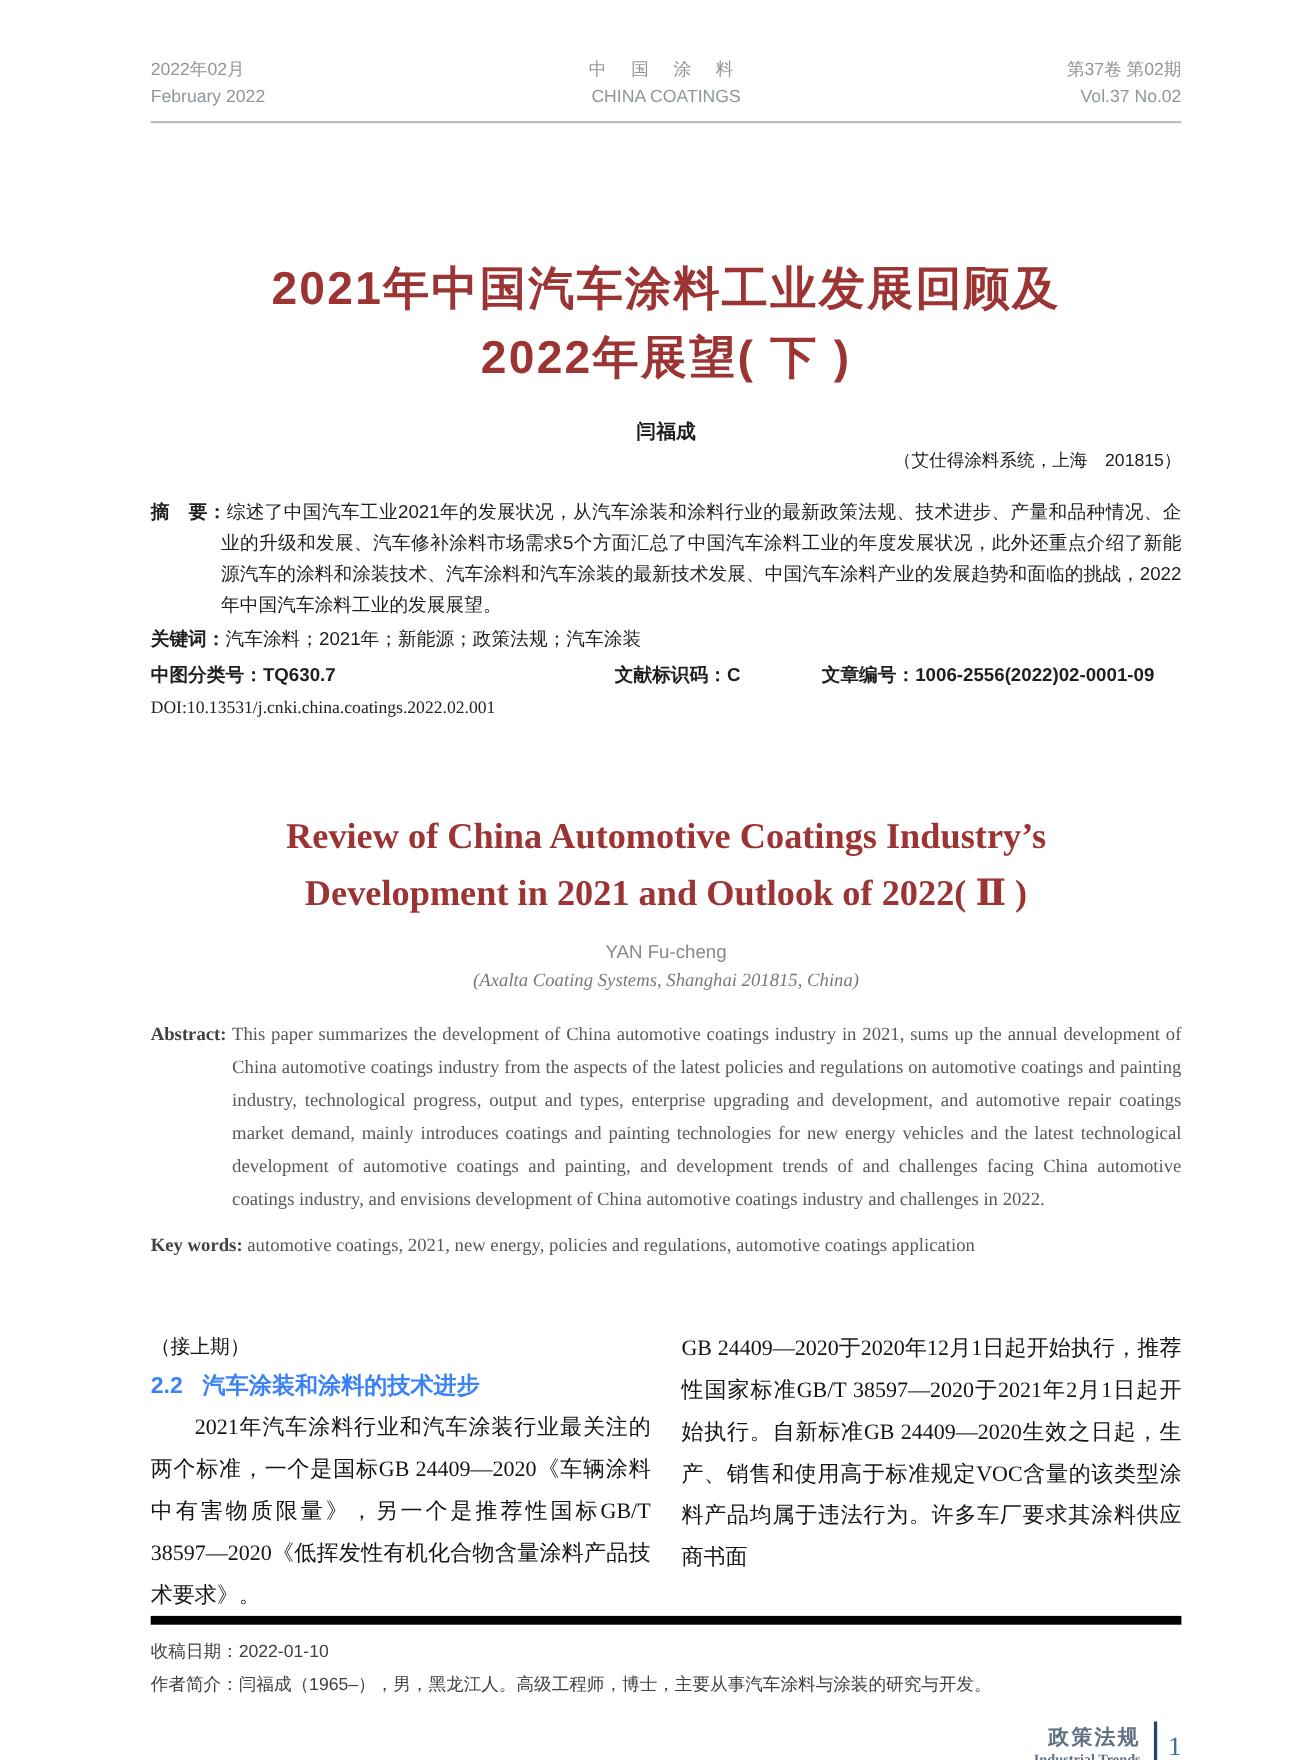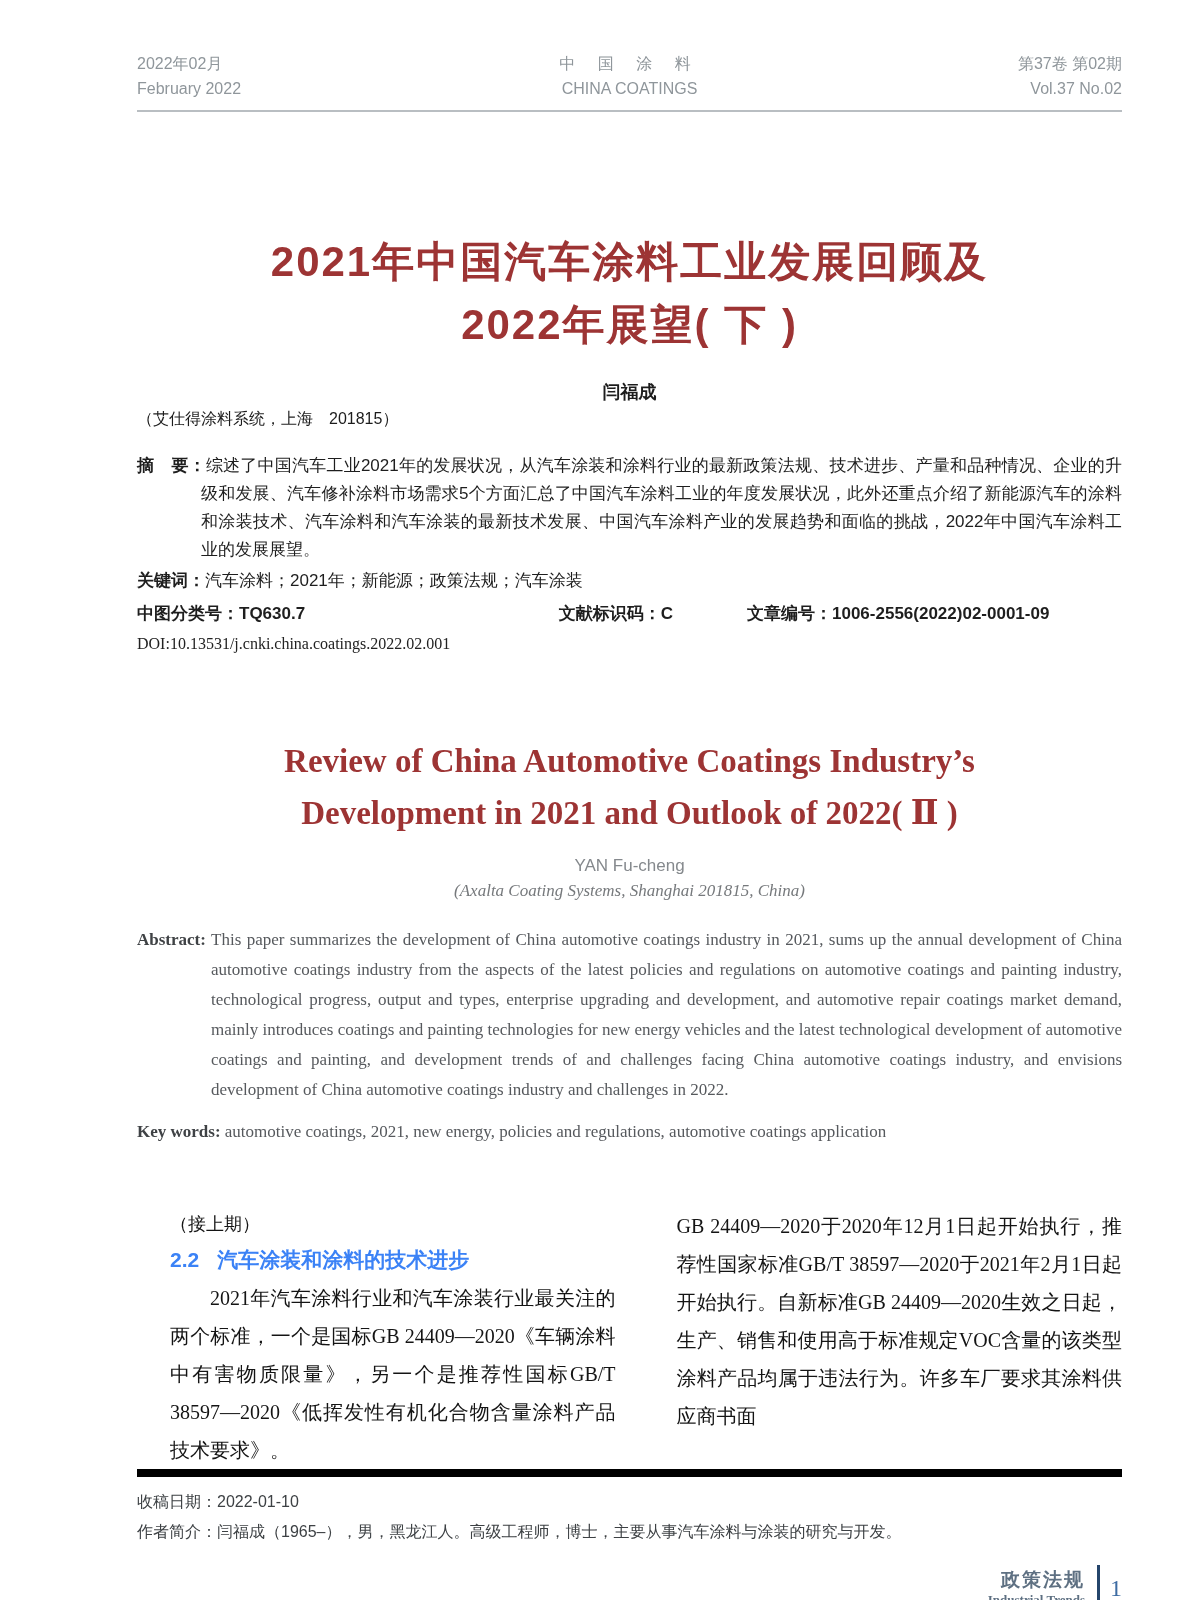--- a/index.html
+++ b/index.html
@@ -3,39 +3,39 @@
 <meta charset="utf-8">
 <style>
   html,body{margin:0;padding:0;}
   body{
     width:1187px;height:1600px;background:#ffffff;
     font-family:"Liberation Sans","DejaVu Sans",sans-serif;
     color:#222;overflow:hidden;
   }
   .page{
     box-sizing:border-box;width:1187px;height:1600px;
-    padding:52px 65px 34px 137px;
+    padding:52px 113px 34px 137px;
     display:flex;flex-direction:column;overflow:hidden;
   }
   
   .runhead{
     display:flex;justify-content:space-between;align-items:flex-end;
     color:#8f969b;font-size:16px;line-height:1.55;
     border-bottom:2px solid #b9bec2;padding-bottom:8px;
   }
   .runhead .c{text-align:center;}
   .runhead .r{text-align:right;}
   .journal-cn{letter-spacing:9px;}
   
   .title-cn{
     margin-top:118px;text-align:center;color:#9d3434;
     font-weight:bold;font-size:42px;line-height:1.5;letter-spacing:2px;
   }
   .author-cn{margin-top:24px;text-align:center;font-size:18px;font-weight:bold;color:#1c1c1c;}
-  .affil-cn{margin-top:5px;text-align:left;font-size:16px;color:#1c1c1c;}
+  .affil-cn{margin-top:5px;text-align:right;font-size:16px;color:#1c1c1c;}
   .abstract-cn{
     margin-top:22px;font-size:17px;line-height:28px;color:#1e1e1e;
     text-align:justify;padding-left:64px;text-indent:-64px;
   }
   .abstract-cn .lbl,.kw-cn .lbl{font-weight:bold;}
   .kw-cn{margin-top:3px;font-size:17px;line-height:28px;color:#1e1e1e;}
   .class-row{
     margin-top:5px;display:flex;font-size:17px;line-height:28px;
     font-weight:bold;color:#1e1e1e;
   }
@@ -64,21 +64,21 @@
   }
   .abstract-en .lbl{font-weight:bold;color:#3f4245;}
   .kw-en{
     margin-top:12px;font-family:"Liberation Serif","DejaVu Serif",serif;
     font-size:17px;line-height:30px;color:#56595d;
   }
   .kw-en .lbl{font-weight:bold;color:#3f4245;}
   
   .columns{margin-top:60px;display:flex;gap:28px;}
   .col{flex:1;font-family:"Liberation Serif","DejaVu Serif",serif;
-    font-size:20px;line-height:38px;color:#141414;text-align:justify;margin-left:33px;}
+    font-size:20px;line-height:38px;color:#141414;text-align:justify;}
   .continued{font-size:18px;line-height:34px;}
   .sec-head{
     font-family:"Liberation Sans","DejaVu Sans",sans-serif;
     color:#3b82f6;font-weight:bold;font-size:21px;line-height:38px;
   }
   .sec-head .num{margin-right:18px;}
   .para-first{text-indent:2em;margin:0;}
   .para{margin:0;}
   
   .footnote{

